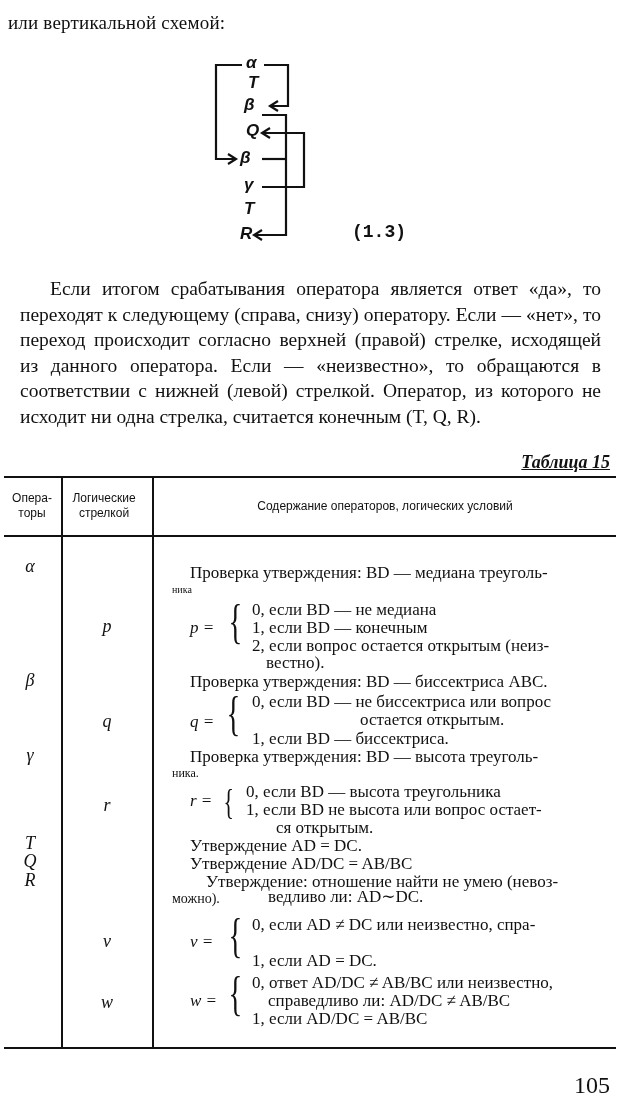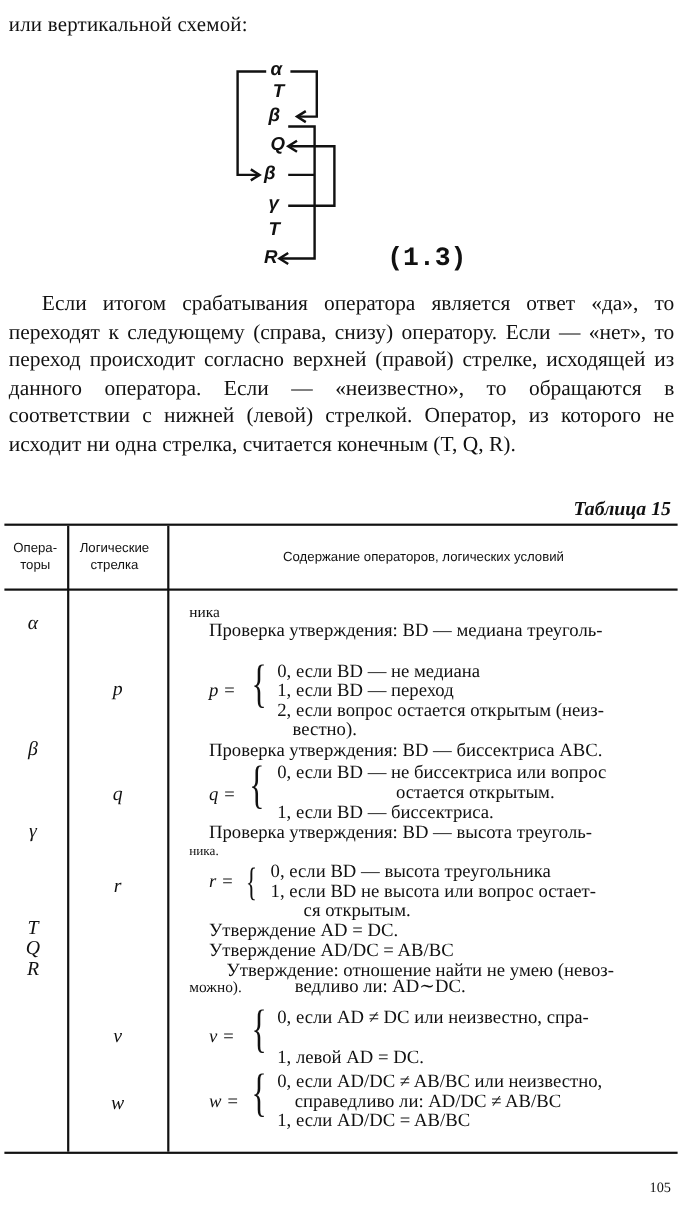--- a/index.html
+++ b/index.html
@@ -4,34 +4,34 @@
   <style>
     html, body { margin: 0; padding: 0; }
     body {
       width: 620px; height: 1105px; background: #ffffff; color: #111;
       font-family: "Liberation Serif", "DejaVu Serif", serif;
       position: relative; overflow: hidden;
     }
     .intro { position: absolute; left: 8px; top: 12px; font-size: 19px; letter-spacing: 0.2px; }
     .scheme { position: absolute; left: 200px; top: 55px; width: 120px; height: 190px; }
     .scheme .lbl { position: absolute; font-style: italic; font-weight: bold; font-size: 17px; font-family: "Liberation Sans", sans-serif; }
-    .eqnum { position: absolute; left: 352px; top: 222px; font-size: 24px; font-family: "Liberation Mono", monospace; font-weight: bold; }
+    .eqnum { position: absolute; left: 352px; top: 222px; font-size: 18px; font-family: "Liberation Mono", monospace; font-weight: bold; }
     .para { position: absolute; left: 8px; top: 264px; width: 605px; font-size: 19.5px; line-height: 25.5px; text-align: justify; }
-    .para p { margin: 0; text-indent: 30px; }
-    .caption { position: absolute; right: 10px; top: 452px; font-style: italic; font-weight: bold; font-size: 18px; }
+    .para p { margin: 12px; text-indent: 30px; }
+    .caption { position: absolute; right: 10px; top: 452px; font-style: italic; font-weight: bold; font-size: 18px; text-decoration: underline; }
     .hline { position: absolute; background: #111; height: 2px; }
     .vline { position: absolute; background: #111; width: 2px; }
     .th { position: absolute; font-family: "Liberation Sans", sans-serif; font-size: 12px; text-align: center; line-height: 15px; }
     .op { position: absolute; font-style: italic; font-size: 18px; text-align: center; width: 60px; left: 0; }
     .cond { position: absolute; font-style: italic; font-size: 18px; text-align: center; width: 90px; left: 62px; }
     .content { position: absolute; left: 172px; width: 442px; font-size: 17px; line-height: 19px; }
     .content .ln { position: absolute; left: 0; white-space: nowrap; }
     .i { font-style: italic; }
     .brace { position: absolute; font-size: 48px; line-height: 48px; font-weight: 100; transform: scaleX(0.6); }
-    .pagenum { position: absolute; right: 10px; top: 1072px; font-size: 13px; }
+    .pagenum { position: absolute; right: 10px; top: 1072px; font-size: 24px; }
   </style>
 </head>
 <body>
 
 <div class="intro">или вертикальной схемой:</div>
 
 <div class="scheme">
   <svg width="120" height="190" style="position:absolute;left:0;top:0">
     <g stroke="#111" stroke-width="2.2" fill="none">
 
@@ -73,44 +73,44 @@
   <div class="hline" style="left:4px;top:1047px;width:612px"></div>
   <div class="vline" style="left:61px;top:478px;height:569px"></div>
   <div class="vline" style="left:152px;top:478px;height:569px"></div>
 
   <div class="th" style="left:4px;top:491px;width:56px">
     <div>Опера-</div>
     <div>торы</div>
   </div>
   <div class="th" style="left:63px;top:491px;width:82px">
     <div>Логические</div>
-    <div>стрелка</div>
+    <div>стрелкой</div>
   </div>
   <div class="th" style="left:155px;top:499px;width:460px">Содержание операторов, логических условий</div>
 
   <div class="op" style="top:556px">α</div>
   <div class="op" style="top:670px">β</div>
   <div class="op" style="top:745px">γ</div>
   <div class="op" style="top:833px">T</div>
   <div class="op" style="top:851px">Q</div>
   <div class="op" style="top:870px">R</div>
 
   <div class="cond" style="top:616px">p</div>
   <div class="cond" style="top:711px">q</div>
   <div class="cond" style="top:795px">r</div>
   <div class="cond" style="top:931px">v</div>
   <div class="cond" style="top:992px">w</div>
 
   <div class="content" style="top:0">
     <div class="ln" style="left:18px;top:563px">Проверка утверждения: BD — медиана треуголь-</div>
-    <div class="ln" style="left:0;top:548px;font-size:14px">ника</div>
+    <div class="ln" style="left:0;top:580px;font-size:10px">ника</div>
     <div class="ln i" style="left:18px;top:618px">p =</div>
     <div class="brace" style="left:52px;top:598px">{</div>
     <div class="ln" style="left:80px;top:600px">0, если BD — не медиана</div>
-    <div class="ln" style="left:80px;top:618px">1, если BD — переход</div>
+    <div class="ln" style="left:80px;top:618px">1, если BD — конечным</div>
     <div class="ln" style="left:80px;top:636px">2, если вопрос остается открытым (неиз-</div>
     <div class="ln" style="left:94px;top:653px">вестно).</div>
     <div class="ln" style="left:18px;top:672px">Проверка утверждения: BD — биссектриса ABC.</div>
     <div class="ln i" style="left:18px;top:712px">q =</div>
     <div class="brace" style="left:50px;top:690px">{</div>
     <div class="ln" style="left:80px;top:692px">0, если BD — не биссектриса или вопрос</div>
     <div class="ln" style="left:188px;top:710px">остается открытым.</div>
     <div class="ln" style="left:80px;top:729px">1, если BD — биссектриса.</div>
     <div class="ln" style="left:18px;top:747px">Проверка утверждения: BD — высота треуголь-</div>
     <div class="ln" style="left:0;top:764px;font-size:12px">ника.</div>
@@ -120,22 +120,22 @@
     <div class="ln" style="left:74px;top:800px">1, если BD не высота или вопрос остает-</div>
     <div class="ln" style="left:104px;top:818px">ся открытым.</div>
     <div class="ln" style="left:18px;top:836px">Утверждение AD = DC.</div>
     <div class="ln" style="left:18px;top:854px">Утверждение AD/DC = AB/BC</div>
     <div class="ln" style="left:34px;top:872px">Утверждение: отношение найти не умею (невоз-</div>
     <div class="ln" style="left:0;top:889px;font-size:14px">можно).</div>
     <div class="ln i" style="left:18px;top:932px">v =</div>
     <div class="brace" style="left:52px;top:912px">{</div>
     <div class="ln" style="left:80px;top:915px">0, если AD ≠ DC или неизвестно, спра-</div>
     <div class="ln" style="left:96px;top:887px">ведливо ли: AD∼DC.</div>
-    <div class="ln" style="left:80px;top:951px">1, левой AD = DC.</div>
+    <div class="ln" style="left:80px;top:951px">1, если AD = DC.</div>
     <div class="ln i" style="left:18px;top:991px">w =</div>
     <div class="brace" style="left:52px;top:970px">{</div>
-    <div class="ln" style="left:80px;top:973px">0, если AD/DC ≠ AB/BC или неизвестно,</div>
+    <div class="ln" style="left:80px;top:973px">0, ответ AD/DC ≠ AB/BC или неизвестно,</div>
     <div class="ln" style="left:96px;top:991px">справедливо ли: AD/DC ≠ AB/BC</div>
     <div class="ln" style="left:80px;top:1009px">1, если AD/DC = AB/BC</div>
   </div>
 </div>
 
 <div class="pagenum">105</div>
 
 </body></html>

